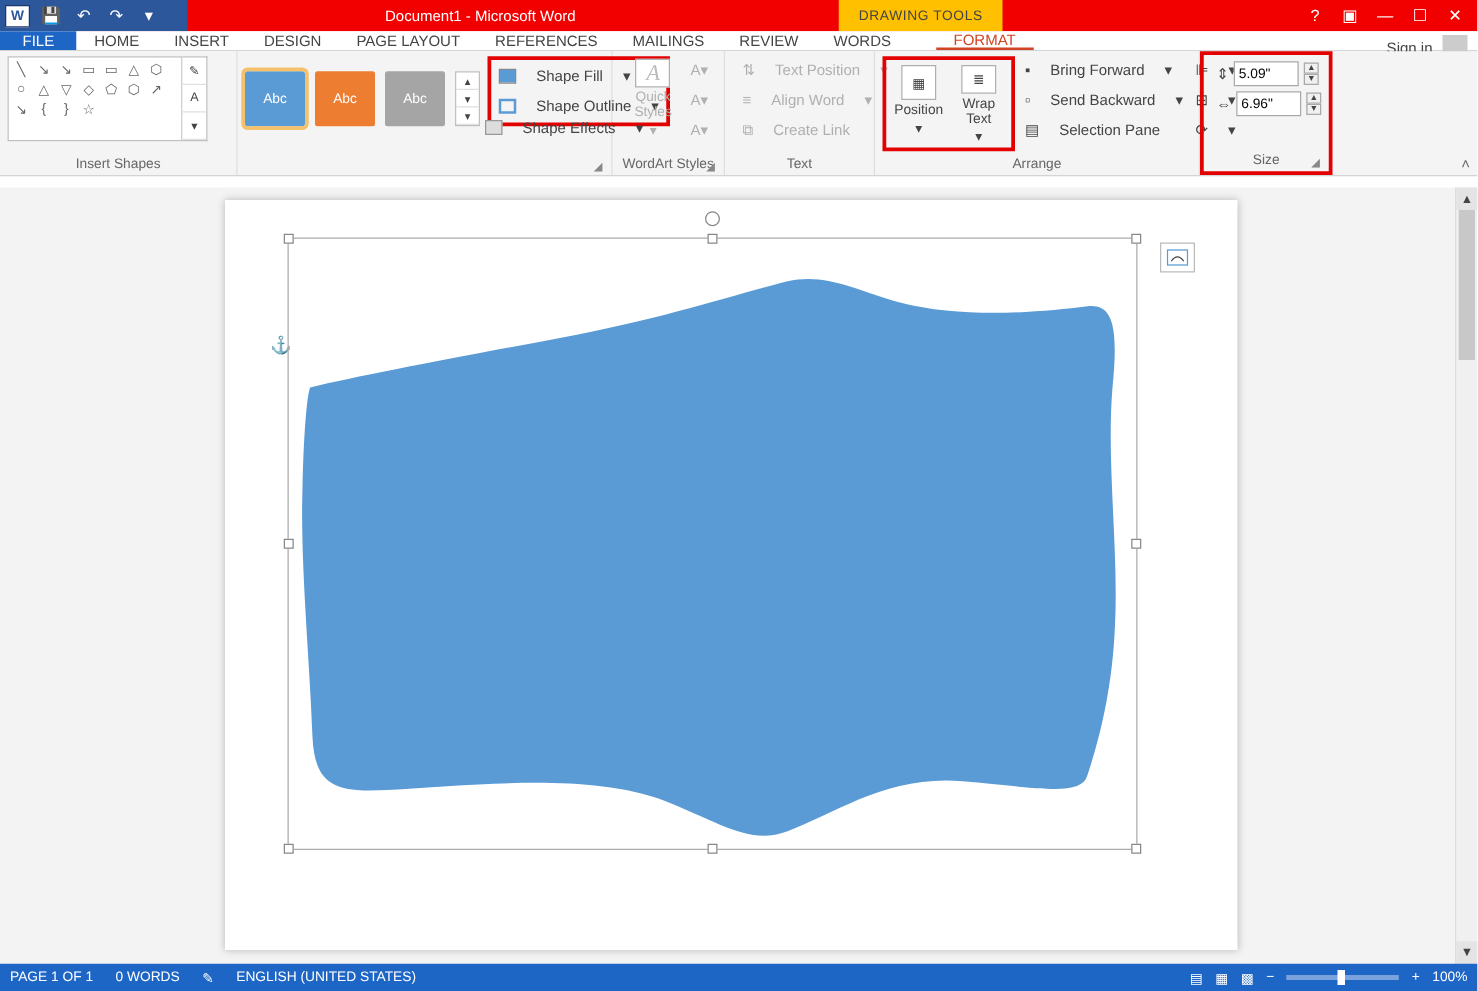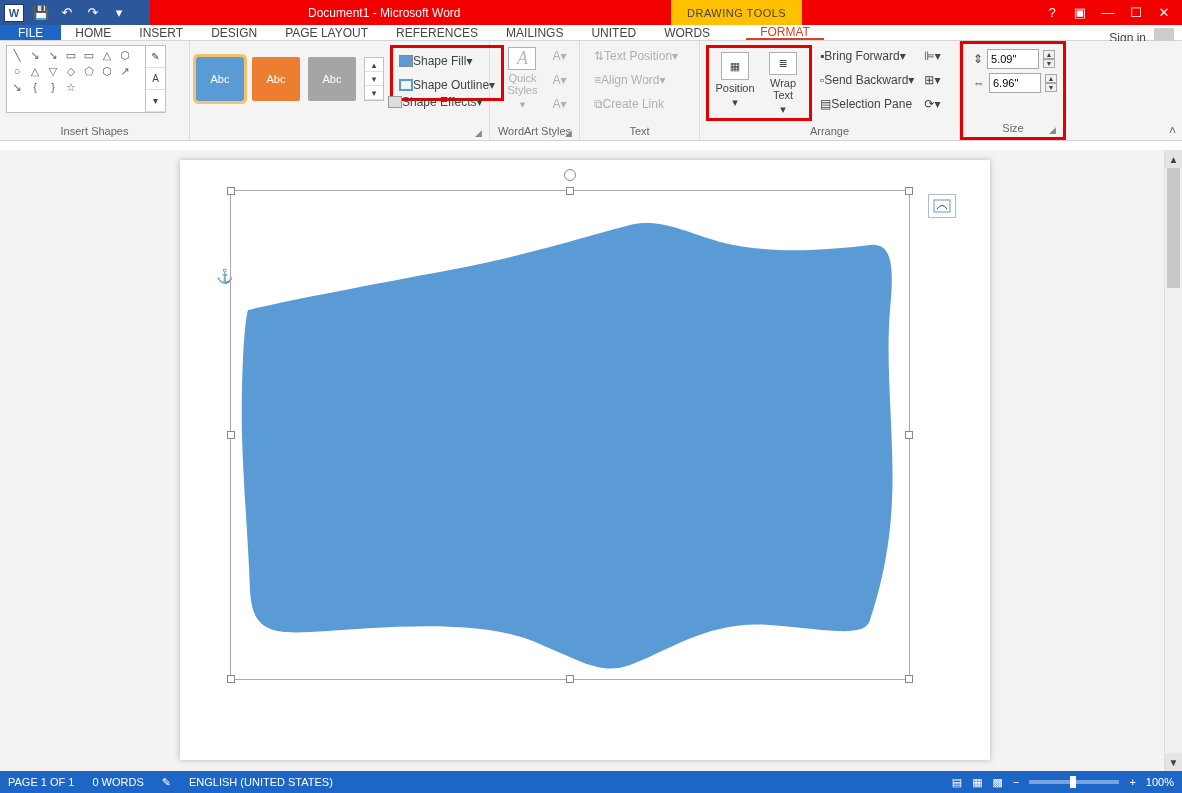--- a/index.html
+++ b/index.html
@@ -27,21 +27,21 @@
 .more-col { width:20px; display:flex; flex-direction:column; border:1px solid #c0c0c0; border-left:none; background:#fff;}
 .more-col div { flex:1; display:flex; align-items:center; justify-content:center; border-bottom:1px solid #e0e0e0; font-size:10px;}
 .style-gallery { display:flex; gap:8px; align-items:center; height:68px;}
 .style-sw { width:48px; height:44px; border-radius:2px; display:flex; align-items:center; justify-content:center; color:#fff; font-size:11px;}
 .style-sw.sel { outline:3px solid #f5c16a; background:#5b9bd5;}
 .style-sw.b { background:#ed7d31;}
 .style-sw.c { background:#a5a5a5;}
 .style-more { width:20px; height:44px; border:1px solid #c0c0c0; background:#fff; display:flex; flex-direction:column;}
 .style-more div{flex:1; display:flex; align-items:center; justify-content:center; font-size:9px; border-bottom:1px solid #e0e0e0;}
 .vbtns { display:flex; flex-direction:column; gap:2px; margin-left:4px;}
-.rbtn { height:22px; display:flex; align-items:center; gap:0; padding:0 4px; font-size:12px; white-space:nowrap;}
+.rbtn { height:22px; display:flex; align-items:center; gap:16px; padding:0 4px; font-size:12px; white-space:nowrap;}
 .rbtn .sw { width:14px; height:12px; display:inline-block;}
 .hl { border:3px solid #e30000;}
 .bigbtn { display:flex; flex-direction:column; align-items:center; justify-content:flex-start; width:48px; height:66px; padding-top:2px; gap:2px; font-size:11px; text-align:center;}
 .bigbtn .ic { width:28px; height:28px; border:1px solid #b0b0b0; background:#fff; display:flex; align-items:center; justify-content:center;}
 .dim-input { display:flex; align-items:center; gap:4px; height:22px;}
 .dim-input input { width:52px; height:20px; border:1px solid #a8a8a8; font-size:11px; padding:0 3px; background:#fff;}
 .spin { display:flex; flex-direction:column; width:12px;}
 .spin div { height:9px; border:1px solid #a8a8a8; background:#f0f0f0; font-size:7px; text-align:center; line-height:7px;}
 .launcher { position:absolute; right:4px; bottom:2px; width:10px; height:10px; font-size:9px; color:#888;}
 .collapse { position:absolute; right:6px; bottom:2px; font-size:12px; color:#666;}
@@ -88,21 +88,21 @@
 </div>
 
 <div class="tabbar">
   <div class="tab file">FILE</div>
   <div class="tab">HOME</div>
   <div class="tab">INSERT</div>
   <div class="tab">DESIGN</div>
   <div class="tab">PAGE LAYOUT</div>
   <div class="tab">REFERENCES</div>
   <div class="tab">MAILINGS</div>
-  <div class="tab">UNITED</div>
+  <div class="tab">REVIEW</div>
   <div class="tab">WORDS</div>
   <div class="tab active" style="margin-left:22px;">FORMAT</div>
   <div class="signin">
     <span>Sign in</span>
     <div class="avatar"></div>
   </div>
 </div>
 
 <div class="ribbon">
 

